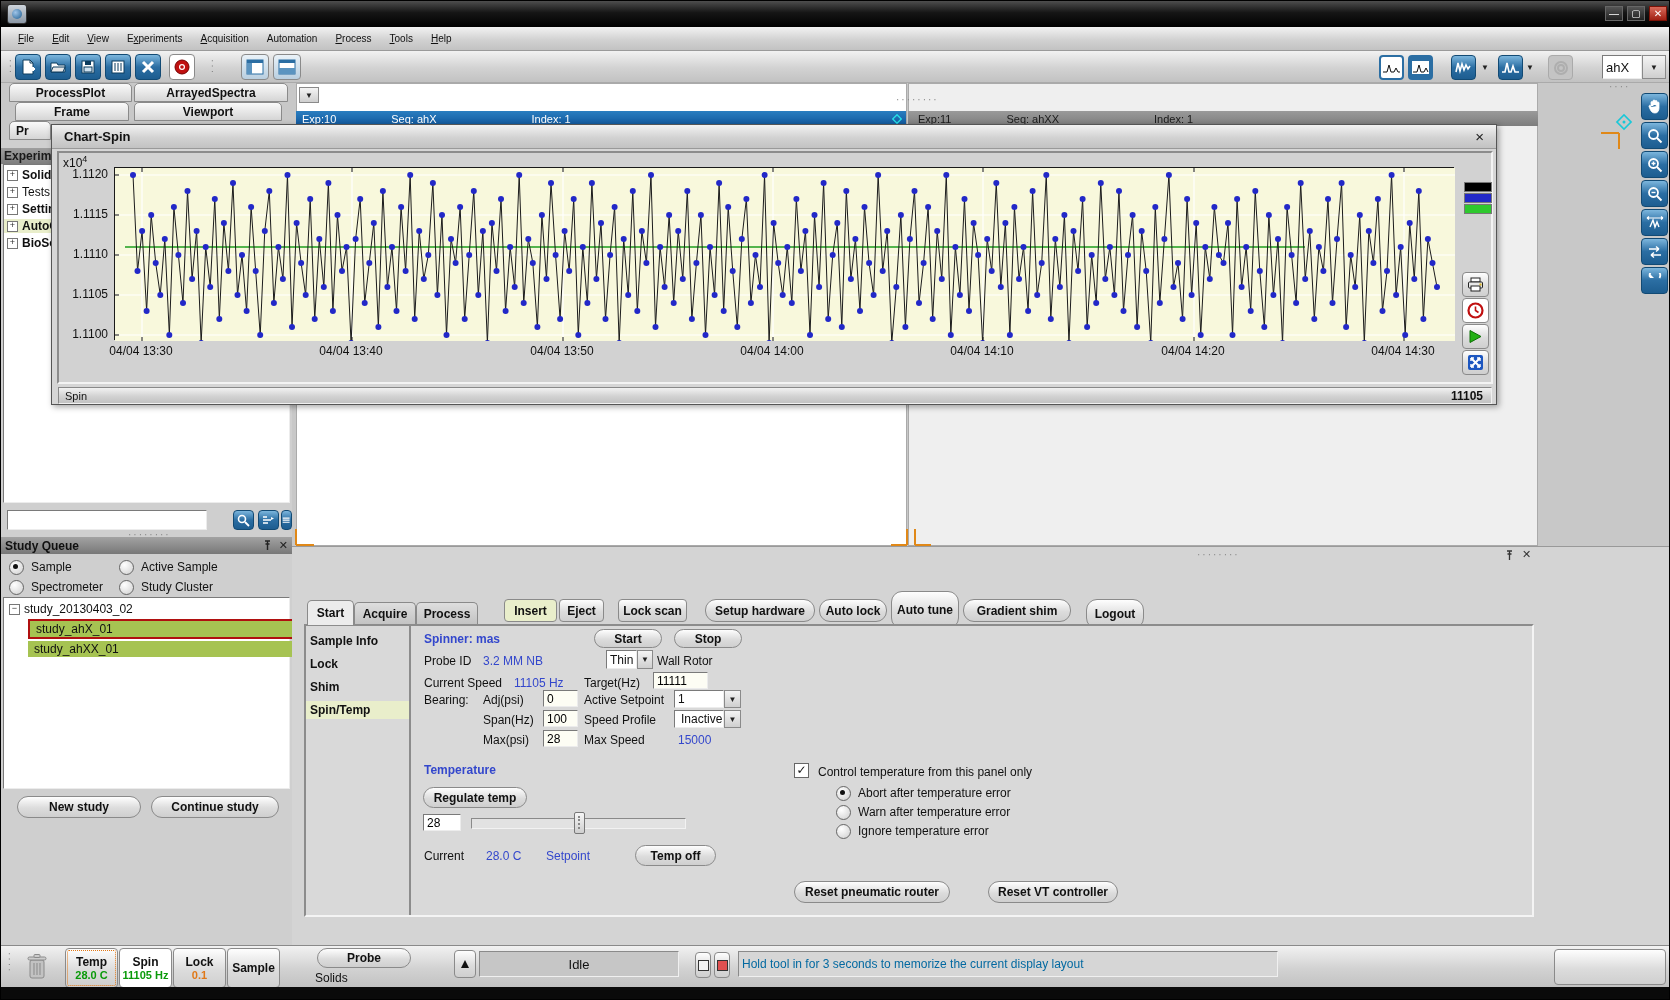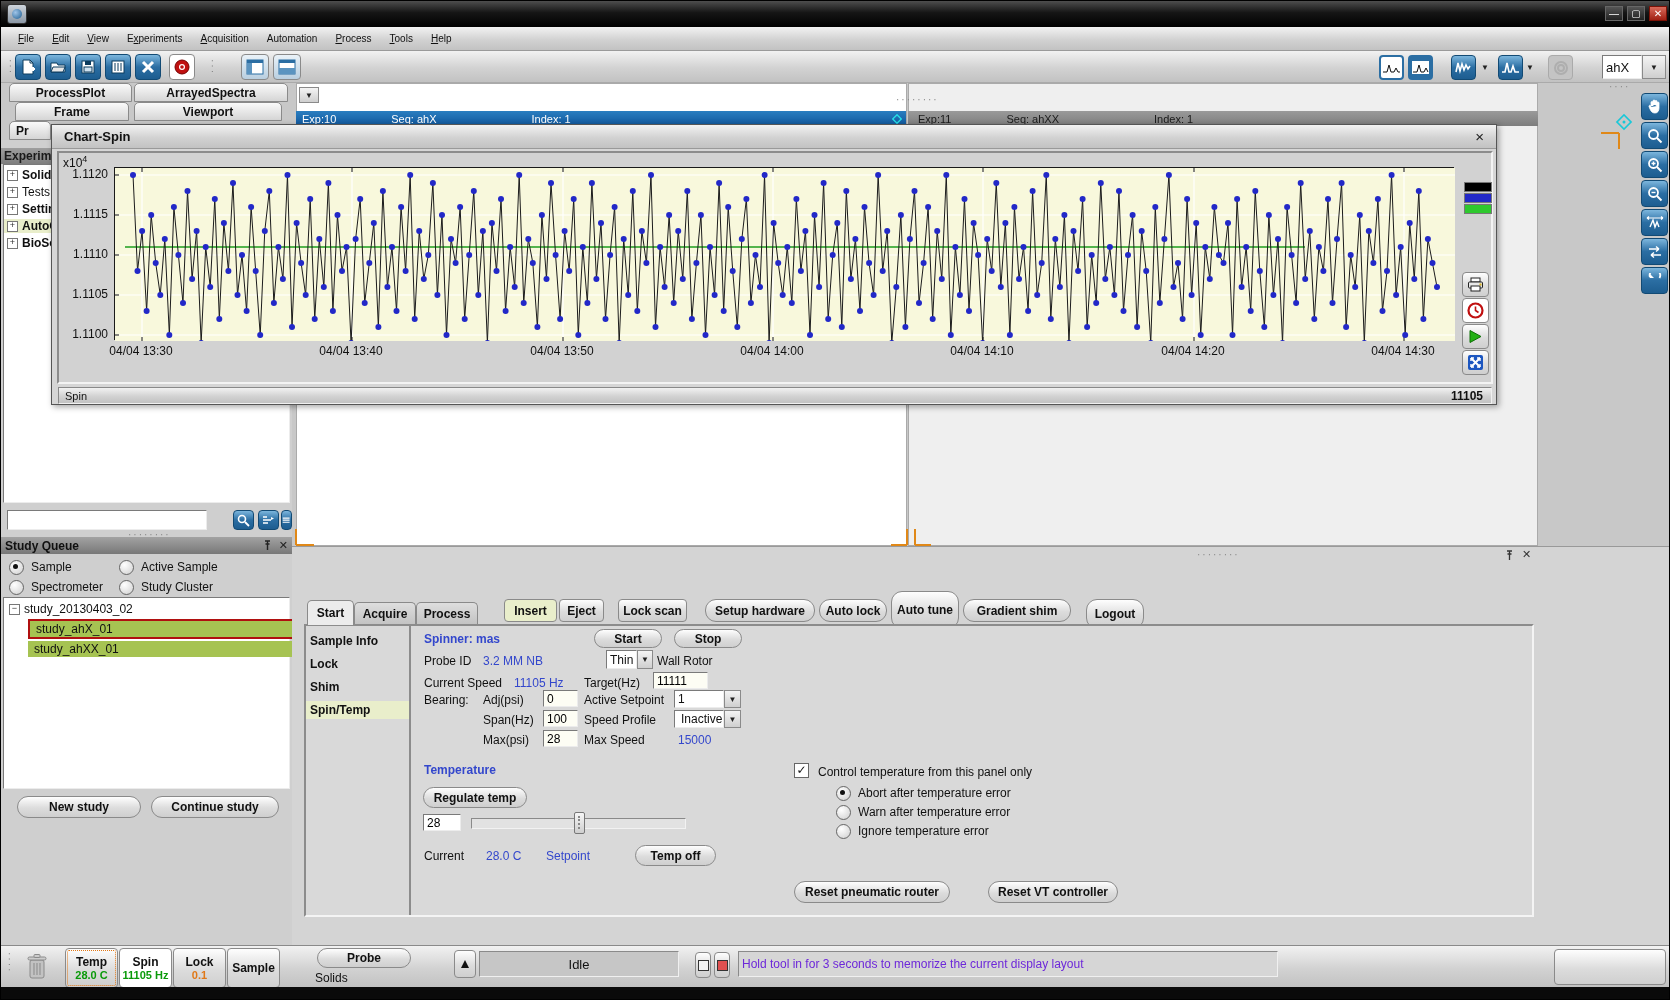--- a/index.html
+++ b/index.html
@@ -500,21 +500,21 @@
     <div class="abs" style="left:478px;top:5px;width:200px;height:26px;background:#c6c6c6;border:1px solid;border-color:#8a8a8a #f0f0f0 #f0f0f0 #8a8a8a;display:flex;align-items:center;justify-content:center;">
       <span style="font-size:13px;">Idle</span>
       </div>
     <div class="abs btn-metal" style="left:694px;top:6px;width:16px;height:26px;">
       <span style="width:9px;height:9px;background:#f2f2f2;border:1.5px solid #333;display:block;"></span>
       </div>
     <div class="abs btn-metal" style="left:713px;top:6px;width:16px;height:26px;">
       <span style="width:9px;height:9px;background:#e05050;border:1.5px solid #333;display:block;"></span>
       </div>
     <div class="abs" style="left:737px;top:5px;width:540px;height:26px;background:#d6d6d6;border:1px solid;border-color:#8a8a8a #f0f0f0 #f0f0f0 #8a8a8a;display:flex;align-items:center;">
-      <span style="color:#6d28d9;font-size:12px;margin-left:3px;white-space:nowrap;">Hold tool in for 3 seconds to memorize the current display layout</span>
+      <span style="color:#0369a1;font-size:12px;margin-left:3px;white-space:nowrap;">Hold tool in for 3 seconds to memorize the current display layout</span>
       </div>
     <div class="abs btn-metal" style="left:1553px;top:3px;width:112px;height:36px;"></div>
   </div>
   <div class="abs" style="left:0;top:986px;width:1670px;height:14px;background:#0a0a0a;"></div>
 
   <div class="abs" style="left:50px;top:123px;width:1446px;height:281px;background:#d6d6d6;border:1px solid #555;box-shadow:2px 2px 6px rgba(0,0,0,0.35);z-index:10;">
     <div class="abs metalbar" style="left:0;top:0;width:1444px;height:24px;border-bottom:1px solid #999;display:flex;align-items:center;">
       <span style="font-weight:bold;font-size:13px;margin-left:12px;">Chart-Spin</span>
       <span style="margin-left:auto;margin-right:12px;font-size:15px;color:#222;">×</span>
     </div>

